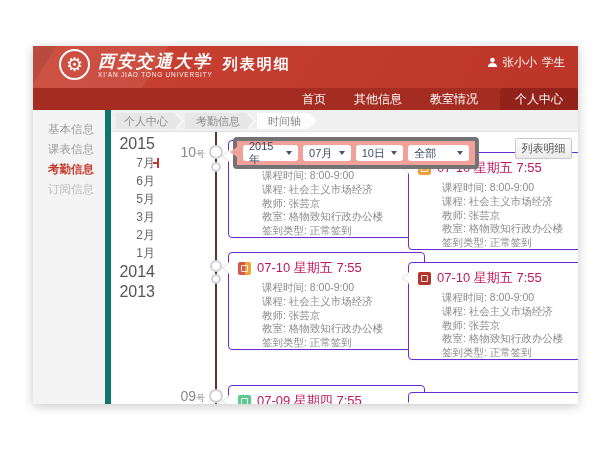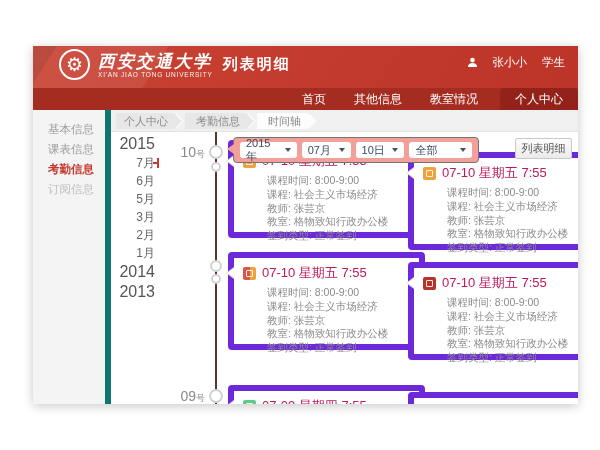--- a/index.html
+++ b/index.html
@@ -18,21 +18,21 @@
                 background:rgba(0,0,0,.10); transform:skewX(-32deg); }
   .logo-wrap { position:absolute; left:26px; top:3px; display:flex; align-items:center; }
   .logo-circle { width:31px; height:31px; border:2px solid #fff; border-radius:50%;
                  display:flex; align-items:center; justify-content:center;
                  color:#fff; font-size:19px; line-height:1; }
   .uni-block { margin-left:8px; color:#fff; }
   .uni-cn { font-family:"DejaVu Serif","Liberation Serif",serif; font-style:italic; font-weight:bold;
             font-size:17px; letter-spacing:2px; line-height:18px; }
   .uni-en { font-size:6.5px; letter-spacing:.8px; opacity:.95; margin-top:1px; }
   .svc { margin-left:10px; color:#fff; font-size:15px; font-weight:600; letter-spacing:2px; }
-  .user-chip { position:absolute; right:13px; top:9px; display:flex; align-items:center; gap:15px;
+  .user-chip { position:absolute; right:13px; top:9px; display:flex; align-items:center; gap:5px;
                color:#fff; font-size:11.5px; cursor:default; }
 
   
   .nav { position:absolute; left:0; top:42px; width:100%; height:22px; background:#a52c20;
          display:flex; justify-content:flex-end; align-items:stretch; }
   .nav-item { color:#fff; font-size:12px; line-height:22px; padding:0 14px; }
   .nav-item.tab-active { background:#93231a; border-radius:4px 4px 0 0; padding:0 15px; margin-left:8px; }
 
   
   .bc-bar { position:absolute; left:78px; top:64px; right:0; height:22px;
@@ -66,37 +66,37 @@
 
   .day-label { position:absolute; width:36px; text-align:right; font-size:14px; color:#8a8a8a; }
   .day-label .u { font-size:9px; }
 
   
   .tl-line { position:absolute; left:182px; top:86px; bottom:0; width:2px; background:#5a332b; }
   .node { position:absolute; background:#fff; border:2px solid #d2d2d2; border-radius:50%; z-index:3; }
 
   
   .bubble { position:absolute; left:200px; top:91px; width:246px; height:22px; z-index:6;
-            background:#f2a19a; border:1px solid #737373; border-radius:4px;
+            background:#f2a19a; border:4px solid #737373; border-radius:4px;
             display:flex; align-items:center; gap:5px; padding:12px 6px; }
   .bubble::before { content:''; position:absolute; left:-7px; top:6px;
                     border-top:5px solid transparent; border-bottom:5px solid transparent;
                     border-right:7px solid #f2a19a; }
   .pill { background:#fff; border-radius:3px; height:16px; display:flex; align-items:center;
           justify-content:space-between; padding:0 6px; font-size:11px; color:#3c4c63; cursor:default; }
   .pill .tri { width:0; height:0; border-left:3.5px solid transparent; border-right:3.5px solid transparent;
                border-top:4.5px solid #44536b; margin-left:4px; }
   .p1 { width:58px; } .p2 { width:50px; } .p3 { width:50px; } .p4 { width:64px; }
 
   .detail-btn { position:absolute; left:482px; top:92px; width:57px; height:21px; z-index:6;
                 background:linear-gradient(#fdfdfd,#ebebeb); border:1px solid #c9c9c9; border-radius:2px;
                 font-size:11px; color:#555; text-align:center; line-height:19px; cursor:default; }
 
   
-  .card { position:absolute; width:197px; background:#fff; border:6px solid #6d28d9;
+  .card { position:absolute; width:197px; background:#fff; border:1px solid #6d28d9;
           border-radius:4px; z-index:2; box-shadow:0 1px 1px rgba(0,0,0,.03); }
   .card::before { content:''; position:absolute; left:-8px; top:9px;
                   border-top:6px solid transparent; border-bottom:6px solid transparent;
                   border-right:8px solid #e8e8e8; }
   .card::after  { content:''; position:absolute; left:-6.5px; top:10px;
                   border-top:5px solid transparent; border-bottom:5px solid transparent;
                   border-right:7px solid #fff; }
   .card-head { display:flex; align-items:center; gap:6px; padding:6px 9px 4px 9px; }
   .card-date { font-size:13px; color:#be185d; }
   .card-icon { width:13px; height:13px; border-radius:2px; position:relative; flex:0 0 13px; }

